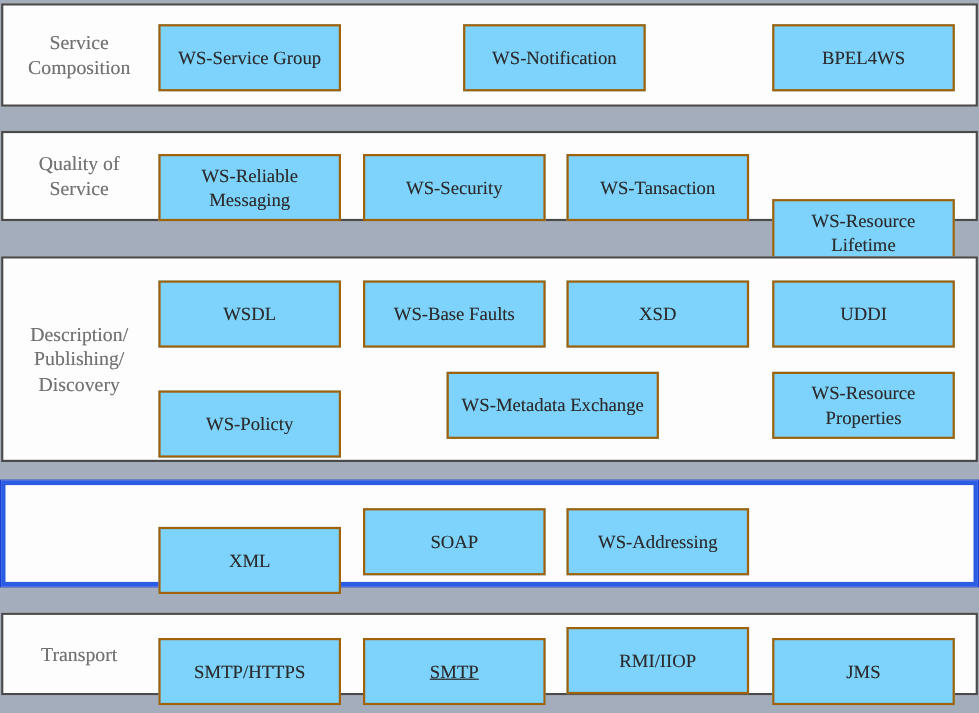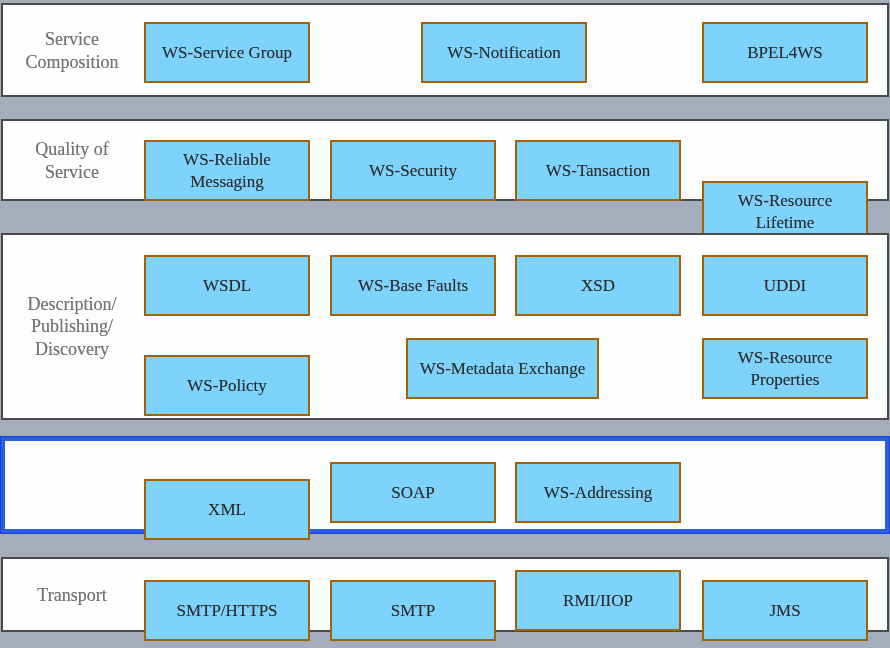--- a/index.html
+++ b/index.html
@@ -71,16 +71,16 @@
 
 <div class="layer highlight" style="top:437px;height:96px;">
   <div class="box" style="left:139px;top:21px;margin-top:17px;">XML</div>
   <div class="box" style="left:325px;top:21px;">SOAP</div>
   <div class="box" style="left:510px;top:21px;">WS-Addressing</div>
 </div>
 
 <div class="layer" style="top:557px;height:75px;">
   <div class="layer-label">Transport</div>
   <div class="box" style="left:141px;top:21px;">SMTP/HTTPS</div>
-  <div class="box" style="left:327px;top:21px;">SMTP</div>
+  <div class="box" style="left:327px;top:21px;text-decoration:underline;">SMTP</div>
   <div class="box" style="left:512px;top:11px;">RMI/IIOP</div>
   <div class="box" style="left:699px;top:21px;">JMS</div>
 </div>
 
 </body></html>

